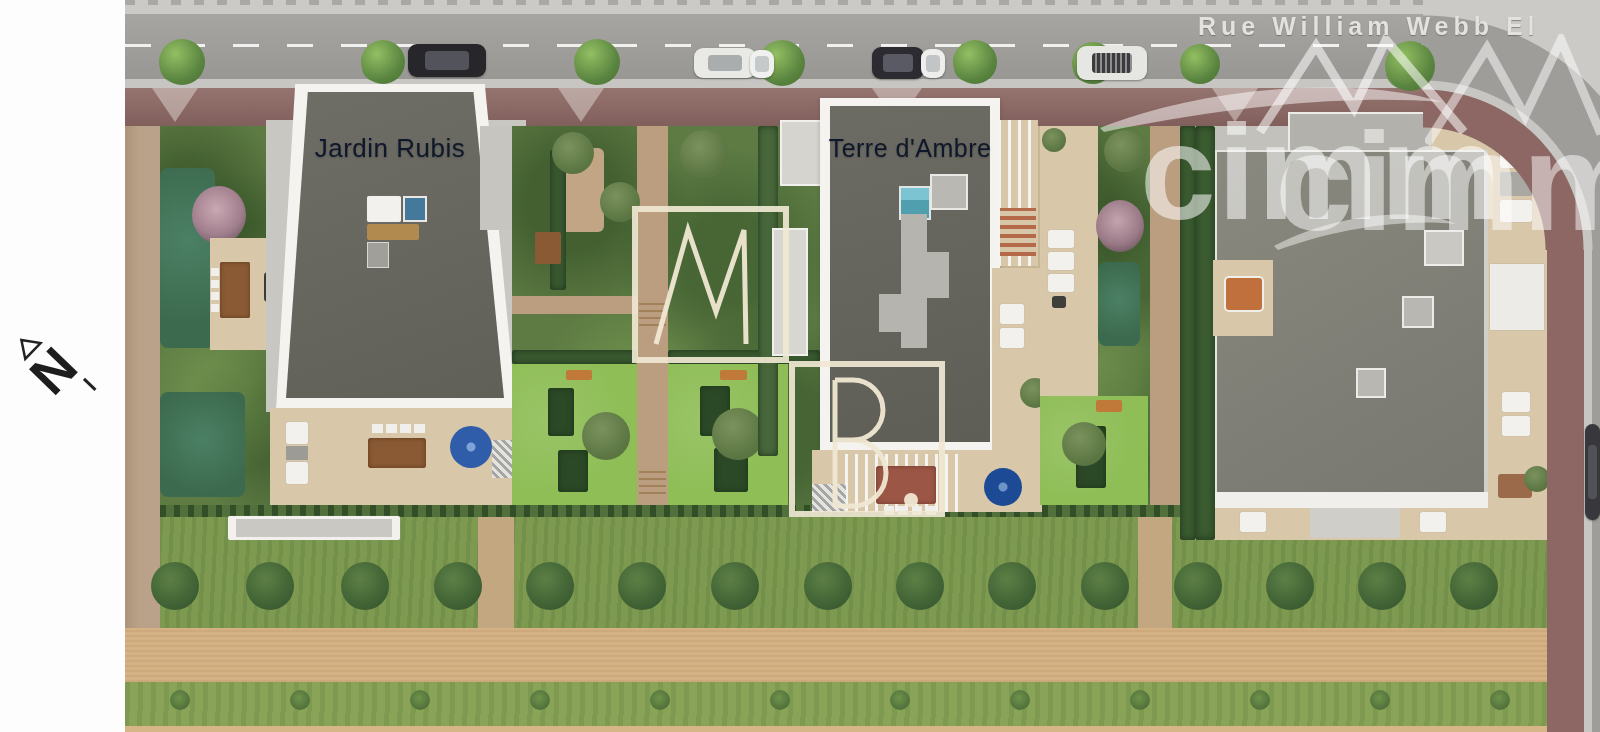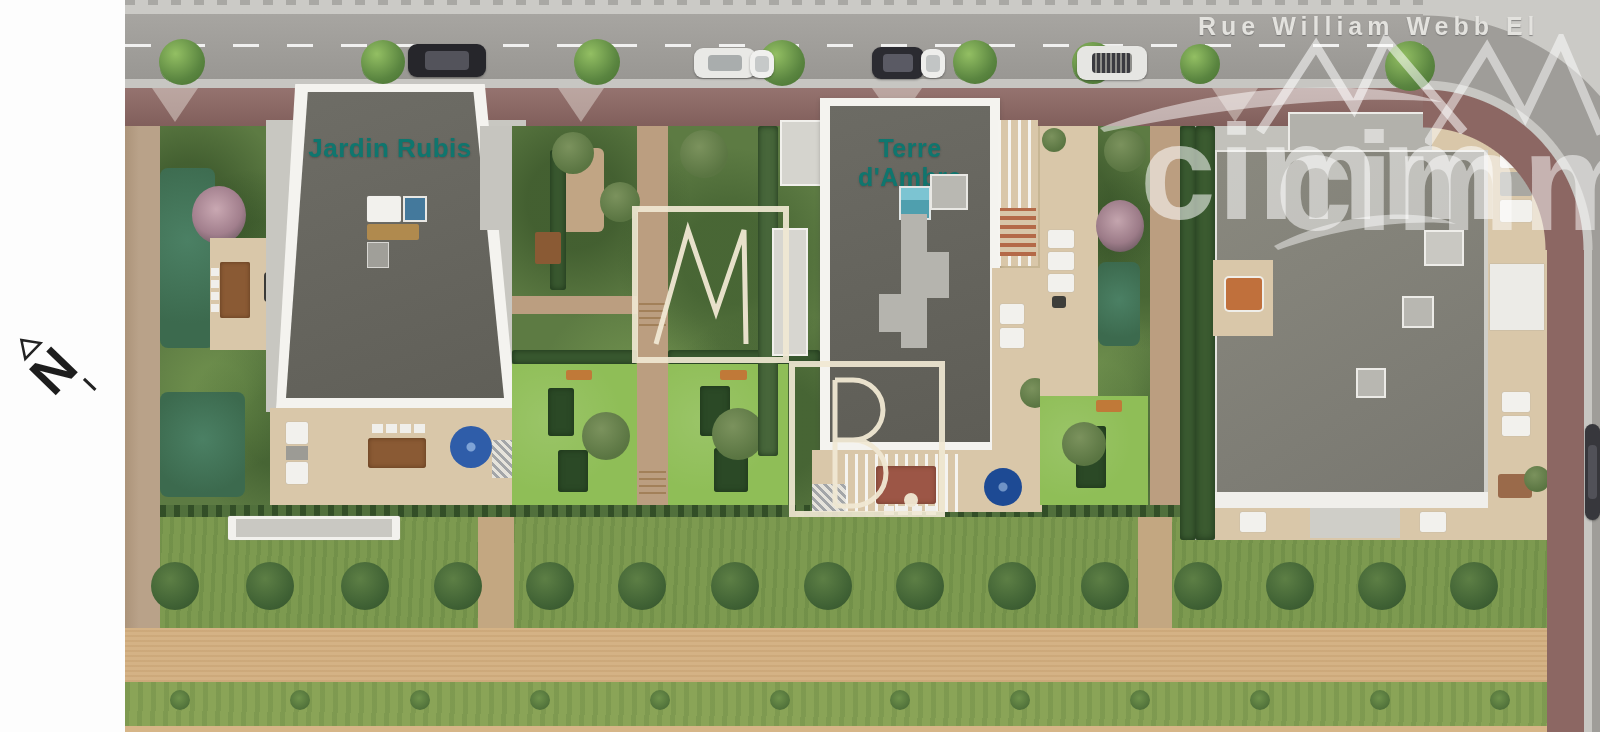--- a/index.html
+++ b/index.html
@@ -22,21 +22,21 @@
   .hedge{position:absolute;background:#2b4926;border-radius:3px;box-shadow:inset 0 0 6px #1c3319;}
   .lawn{position:absolute;background:#8fbe57;
     background-image:radial-gradient(circle at 30% 40%, rgba(255,255,255,.10), transparent 60%);}
   .garden{position:absolute;background:#5d7b43;
     background-image:radial-gradient(circle at 20% 20%, rgba(20,45,15,.35) 0 12%, transparent 30%),
       radial-gradient(circle at 70% 35%, rgba(25,55,20,.30) 0 14%, transparent 34%),
       radial-gradient(circle at 40% 70%, rgba(150,190,100,.25) 0 10%, transparent 30%),
       radial-gradient(circle at 85% 80%, rgba(20,50,18,.30) 0 12%, transparent 30%);}
   .beige{position:absolute;background:#d9c7a9;}
   .whitef{position:absolute;background:#f2f1ed;border-radius:2px;box-shadow:0 0 1px #9a9a94;}
-  .label{position:absolute;color:#0f766e;font-weight:bold;text-align:center;
+  .label{position:absolute;color:#0f172a;font-weight:normal;text-align:center;
     text-shadow:0 1px 2px rgba(40,40,40,.35);letter-spacing:.5px;}
   .wm{color:rgba(255,255,255,0.55);font-weight:bold;letter-spacing:2px;line-height:1;}
   .steps{position:absolute;background-image:repeating-linear-gradient(0deg,#a28059 0 2px,transparent 2px 7px);}
   .perg{position:absolute;background-image:repeating-linear-gradient(90deg,#f5f4f0 0 3px,transparent 3px 10px);}
 </style>
 </head>
 <body>
 
 <div id="app">
 

